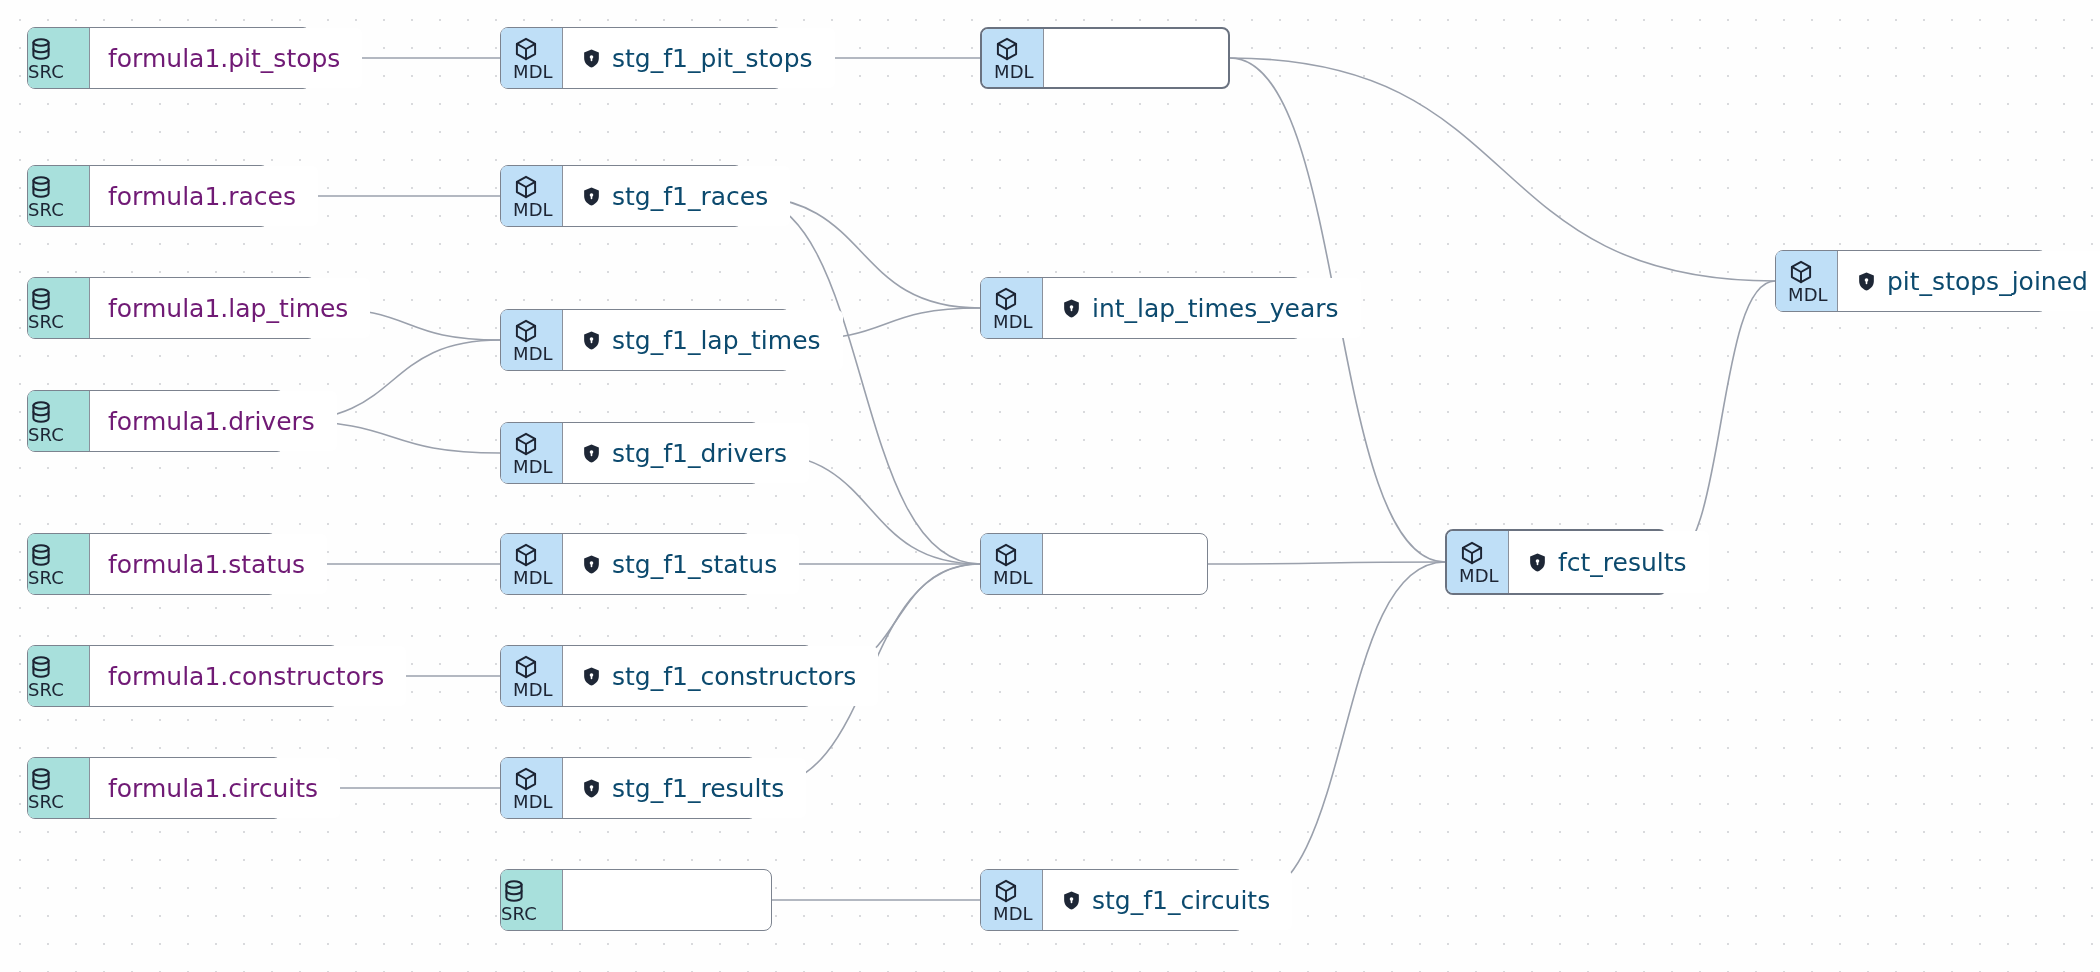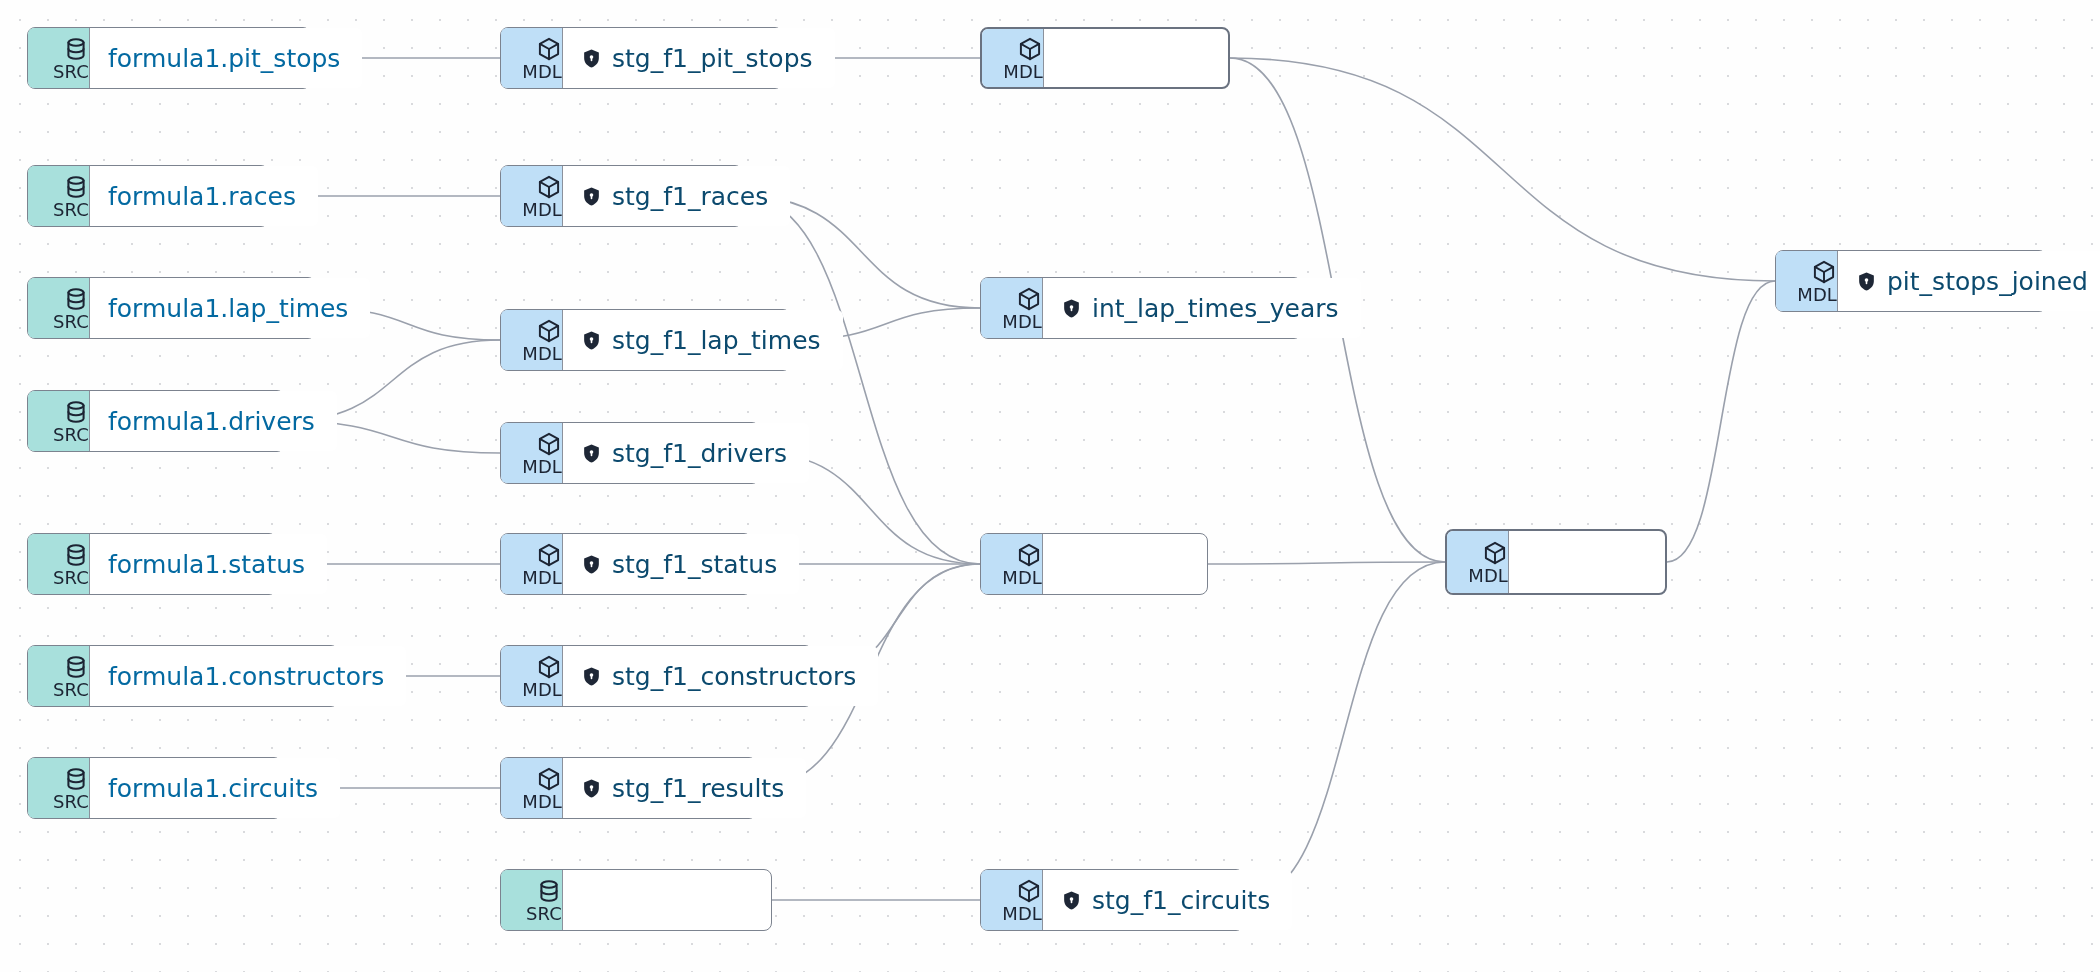--- a/index.html
+++ b/index.html
@@ -22,21 +22,21 @@
     position:absolute;display:flex;align-items:stretch;
     background:#ffffff;
     border:1.6px solid #7c838f;
     border-radius:8px;
     box-sizing:border-box;
     box-shadow:0 0 0 0 rgba(0,0,0,0);
   }
   .node.sel{border-width:2.6px;border-color:#6a7280;}
   .badge{
     width:62px;flex:0 0 62px;
-    display:flex;flex-direction:column;align-items:flex-end;justify-content:center;
+    display:flex;flex-direction:column;align-items:flex-start;justify-content:center;
     gap:1px;
     border-right:1.4px solid #8b919c;
     border-radius:6px 0 0 6px;
     box-sizing:border-box;
   }
   .badge.src{background:#a8e0dc;}
   .badge.mdl{background:#bfdff7;padding-left:12px;}
   .badge .glyph{display:block;line-height:0;}
   .badge .blabel{
     font-size:18px;color:#1c2433;letter-spacing:.1px;
@@ -48,21 +48,21 @@
     padding:0 22px 0 18px;
     gap:10px;
     border-radius:0 6px 6px 0;
     background:#ffffff;
   }
   .shield{flex:0 0 auto;line-height:0;}
   .nlabel{
     font-size:25px;color:#0c4a6e;white-space:nowrap;
     font-family:"DejaVu Sans","Liberation Sans",sans-serif;
   }
-  .node.src-node .nlabel{color:#0369a1;}
+  .node.src-node .nlabel{color:#701a75;}
 </style>
 </head>
 <body>
 
 <div id="canvas">
   <svg id="edge-layer" width="2100" height="972" viewBox="0 0 2100 972">
       <path d="M 311 58 C 414.95 58, 396.05 58, 500 58" fill="none" stroke="#9aa0ac" stroke-width="1.6"></path>
       <path d="M 269 196 C 396.05 196, 372.95 196, 500 196" fill="none" stroke="#9aa0ac" stroke-width="1.6"></path>
       <path d="M 316 308 C 417.2 308, 398.8 340, 500 340" fill="none" stroke="#9aa0ac" stroke-width="1.6"></path>
       <path d="M 285 421 C 403.25 421, 381.75 340, 500 340" fill="none" stroke="#9aa0ac" stroke-width="1.6"></path>
@@ -371,20 +371,28 @@
       </div>
       <div class="node mdl-node sel" style="left: 1445px; top: 529px; width: 222px; height: 66px;">
         <div class="badge mdl">
           <span class="glyph"><svg width="26" height="26" viewBox="0 0 24 24" fill="none" stroke="#1c2433" stroke-width="1.8" stroke-linecap="round" stroke-linejoin="round">
               <path d="M12 2.6 20.4 7.3v9.4L12 21.4 3.6 16.7V7.3z"></path>
               <path d="M3.6 7.3 12 12l8.4-4.7"></path>
               <path d="M12 12v9.4"></path>
             </svg></span>
           <span class="blabel">MDL</span>
         </div>
+        <div class="body">
+          <span class="shield"><svg width="21" height="21" viewBox="0 0 24 24">
+              <path d="M12 1.8 3.6 5.2v6.2c0 5.2 3.5 9.4 8.4 10.8 4.9-1.4 8.4-5.6 8.4-10.8V5.2z" fill="#1e2736"></path>
+              <circle cx="12" cy="10.2" r="2.05" fill="#ffffff"></circle>
+              <rect x="11.08" y="10.1" width="1.84" height="5.0" rx="0.9" fill="#ffffff"></rect>
+            </svg></span>
+          <span class="nlabel">fct_results</span>
+        </div>
       </div>
       <div class="node mdl-node" style="left: 1775px; top: 250px; width: 272px; height: 62px;">
         <div class="badge mdl">
           <span class="glyph"><svg width="26" height="26" viewBox="0 0 24 24" fill="none" stroke="#1c2433" stroke-width="1.8" stroke-linecap="round" stroke-linejoin="round">
               <path d="M12 2.6 20.4 7.3v9.4L12 21.4 3.6 16.7V7.3z"></path>
               <path d="M3.6 7.3 12 12l8.4-4.7"></path>
               <path d="M12 12v9.4"></path>
             </svg></span>
           <span class="blabel">MDL</span>
         </div>

